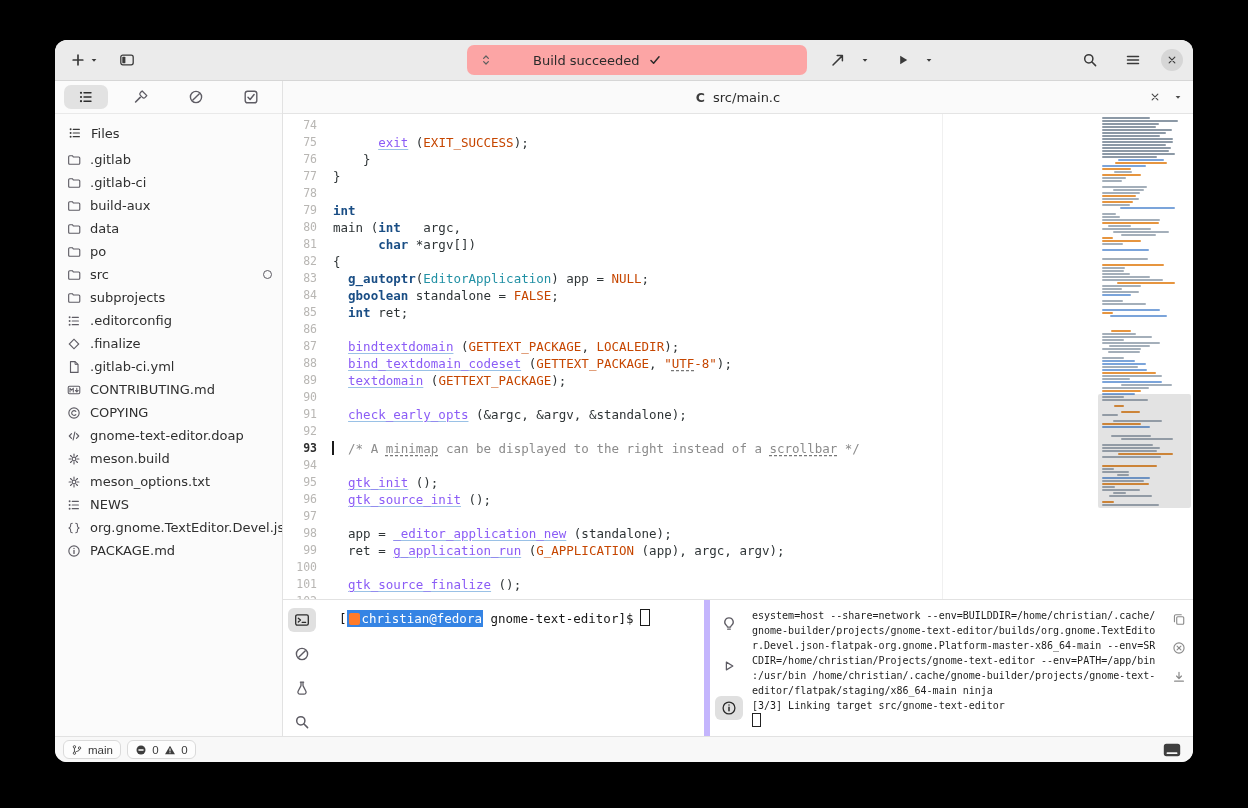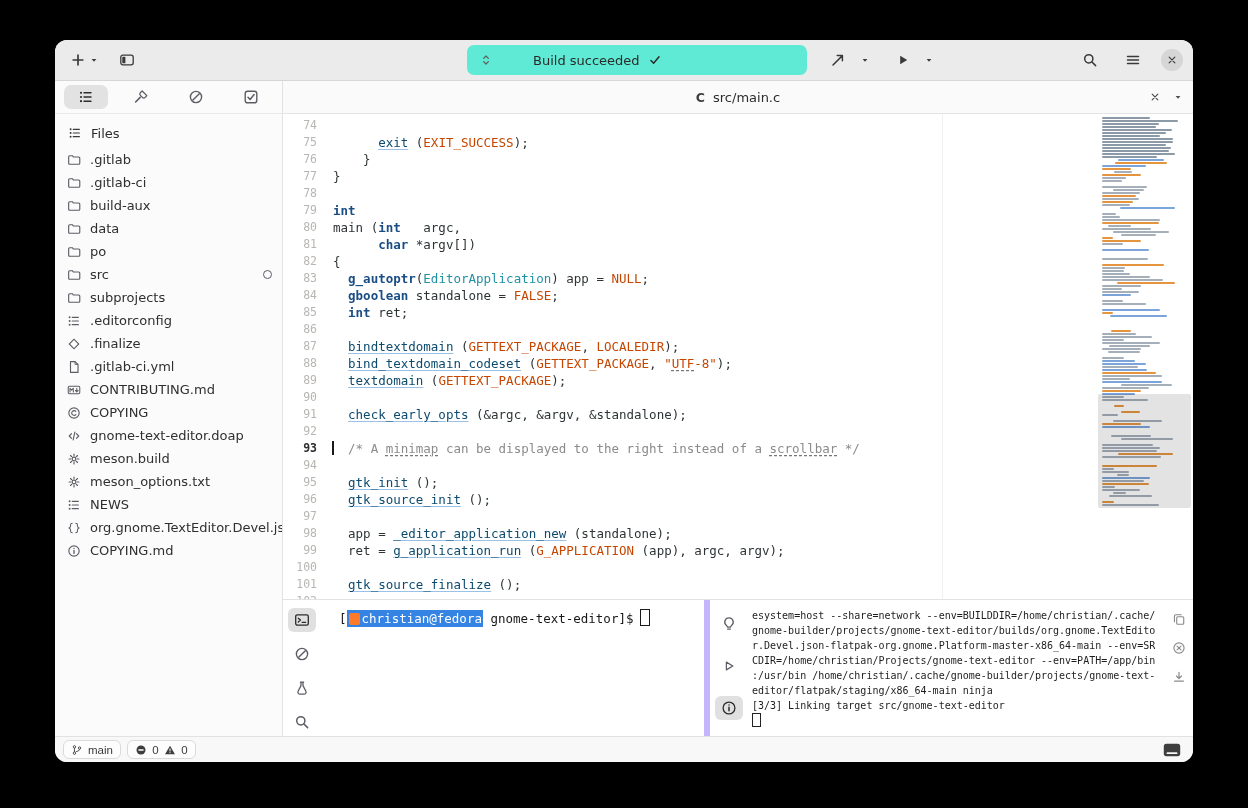--- a/index.html
+++ b/index.html
@@ -11,21 +11,21 @@
   .icon{display:inline-flex}
   .icon svg{display:block;width:100%;height:100%}
   .i16{width:16px;height:16px}.i14{width:14px;height:14px}.i12{width:12px;height:12px}.i10{width:10px;height:10px}
 
   
   .headerbar{height:40px;flex:none;background:#ebebeb;border-bottom:1px solid #d6d6d6;position:relative;
              display:flex;align-items:center}
   .hb-left{display:flex;align-items:center;gap:6px;padding-left:8px}
   .hbtn{display:flex;align-items:center;justify-content:center;height:28px;border:none;background:transparent;
         border-radius:6px;color:#3a3a3a;gap:3px;padding:0 7px;font:inherit}
-  .omnibar{position:absolute;left:412px;top:5px;width:340px;height:30px;background:#5eead4;border-radius:7px;
+  .omnibar{position:absolute;left:412px;top:5px;width:340px;height:30px;background:#fca5a5;border-radius:7px;
            display:flex;align-items:center;padding:0 12px;box-sizing:border-box}
   .omni-updown{color:#5f5f5f}
   .omni-text{margin-left:40px;font-size:13px;color:#2b2b2b}
   .omni-check{margin-left:8px;color:#2b2b2b}
   .hb-exec{position:absolute;left:768px;display:flex;align-items:center}
   .hb-exec .gap{width:12px}
   .hb-right{position:absolute;right:10px;display:flex;align-items:center;gap:13px}
   .close-circle{width:22px;height:22px;border-radius:50%;background:#d6d6d6;display:flex;align-items:center;
                 justify-content:center;color:#3a3a3a;border:none;padding:0}
 
@@ -57,21 +57,21 @@
   .margin-guide{position:absolute;left:659px;top:0;bottom:0;width:1px;background:rgba(0,0,0,.06)}
   .code{position:absolute;inset:0;padding-top:3px;font-family:"DejaVu Sans Mono",monospace;font-size:12.5px;
         line-height:17px;white-space:pre}
   .cline{height:17px;display:flex}
   .lnum{flex:none;width:34px;text-align:right;padding-right:16px;color:#b8b6b3;font-size:11.5px;line-height:17px}
   .lnum.cur{color:#2e2e2e;font-weight:bold}
   .ltext{position:relative;color:#2e3436}
   .ltext .caret{position:absolute;left:-1px;top:1px;width:2px;height:14px;background:#1a1a1a}
   .k{color:#1a4e85;font-weight:bold}
   .t{color:#2190a4}
-  .f{color:#0c4a6e;text-decoration:underline;text-decoration-color:rgba(32,118,200,.45);text-underline-offset:2px}
+  .f{color:#8b5cf6;text-decoration:underline;text-decoration-color:rgba(32,118,200,.45);text-underline-offset:2px}
   .c{color:#c64600}
   .s{color:#c64600}
   .m{color:#8b8b8b}
   .u{text-decoration:underline dashed;text-decoration-color:#777;text-underline-offset:2px}
 
   .minimap{position:absolute;top:2px;right:3px;width:90px;bottom:2px;background:#fff}
   .mm-row{height:3px;display:flex;align-items:center}
   .mm-row span{display:block;height:2px;border-radius:1px}
   .mm-viewport{position:absolute;left:-2px;right:-1px;top:278px;height:114px;background:rgba(0,0,0,.11);border-radius:2px}
 
@@ -406,21 +406,21 @@
             </span>
             <span class="flabel">org.gnome.TextEditor.Devel.json</span>
           </div>
           <div class="frow">
             <span class="icon i14 ficon">
               <svg viewBox="0 0 16 16">
                 <circle cx="8" cy="8" r="5.9" fill="none" stroke="currentColor" stroke-width="1.3"></circle>
                 <path d="M8 7.2v3.6M8 4.9v.2" stroke="currentColor" stroke-width="1.5" stroke-linecap="round"></path>
               </svg>
             </span>
-            <span class="flabel">COPYING.md</span>
+            <span class="flabel">PACKAGE.md</span>
           </div>
         </div>
     </aside>
 
     <main class="content">
       <div class="tabbar">
         <div class="tab-title">
           <span class="lang-badge">C</span>
           <span>src/main.c</span>
         </div>

